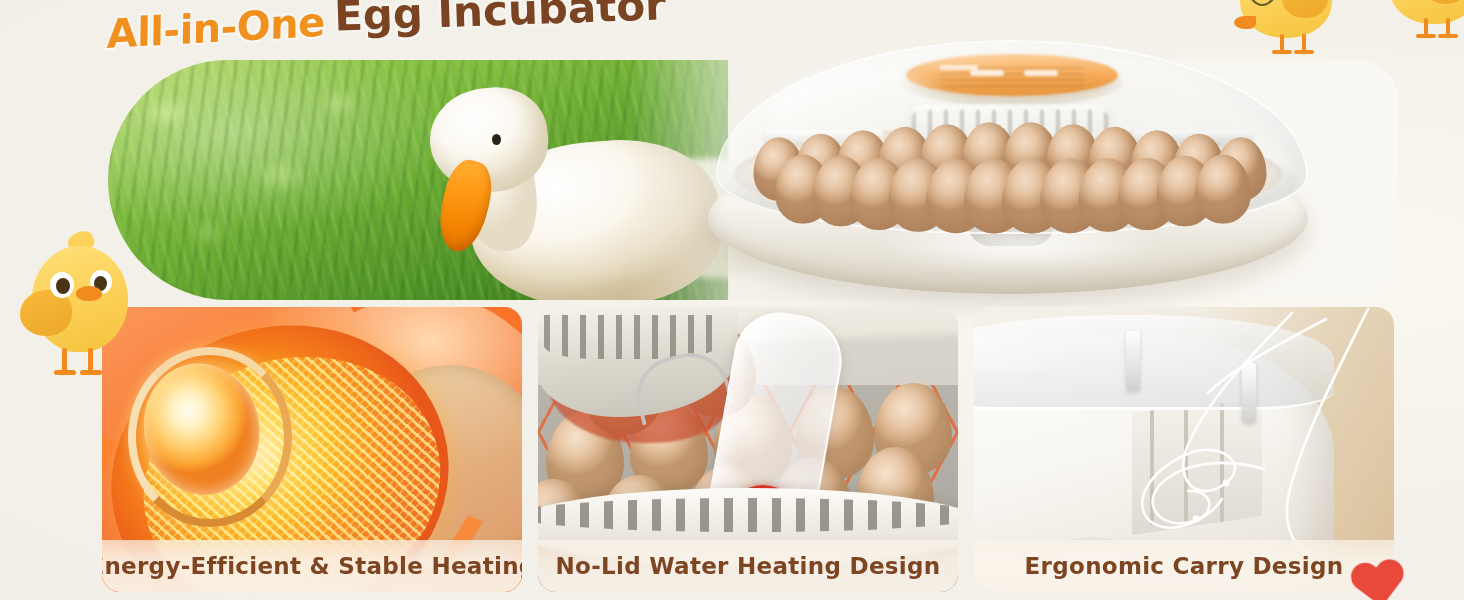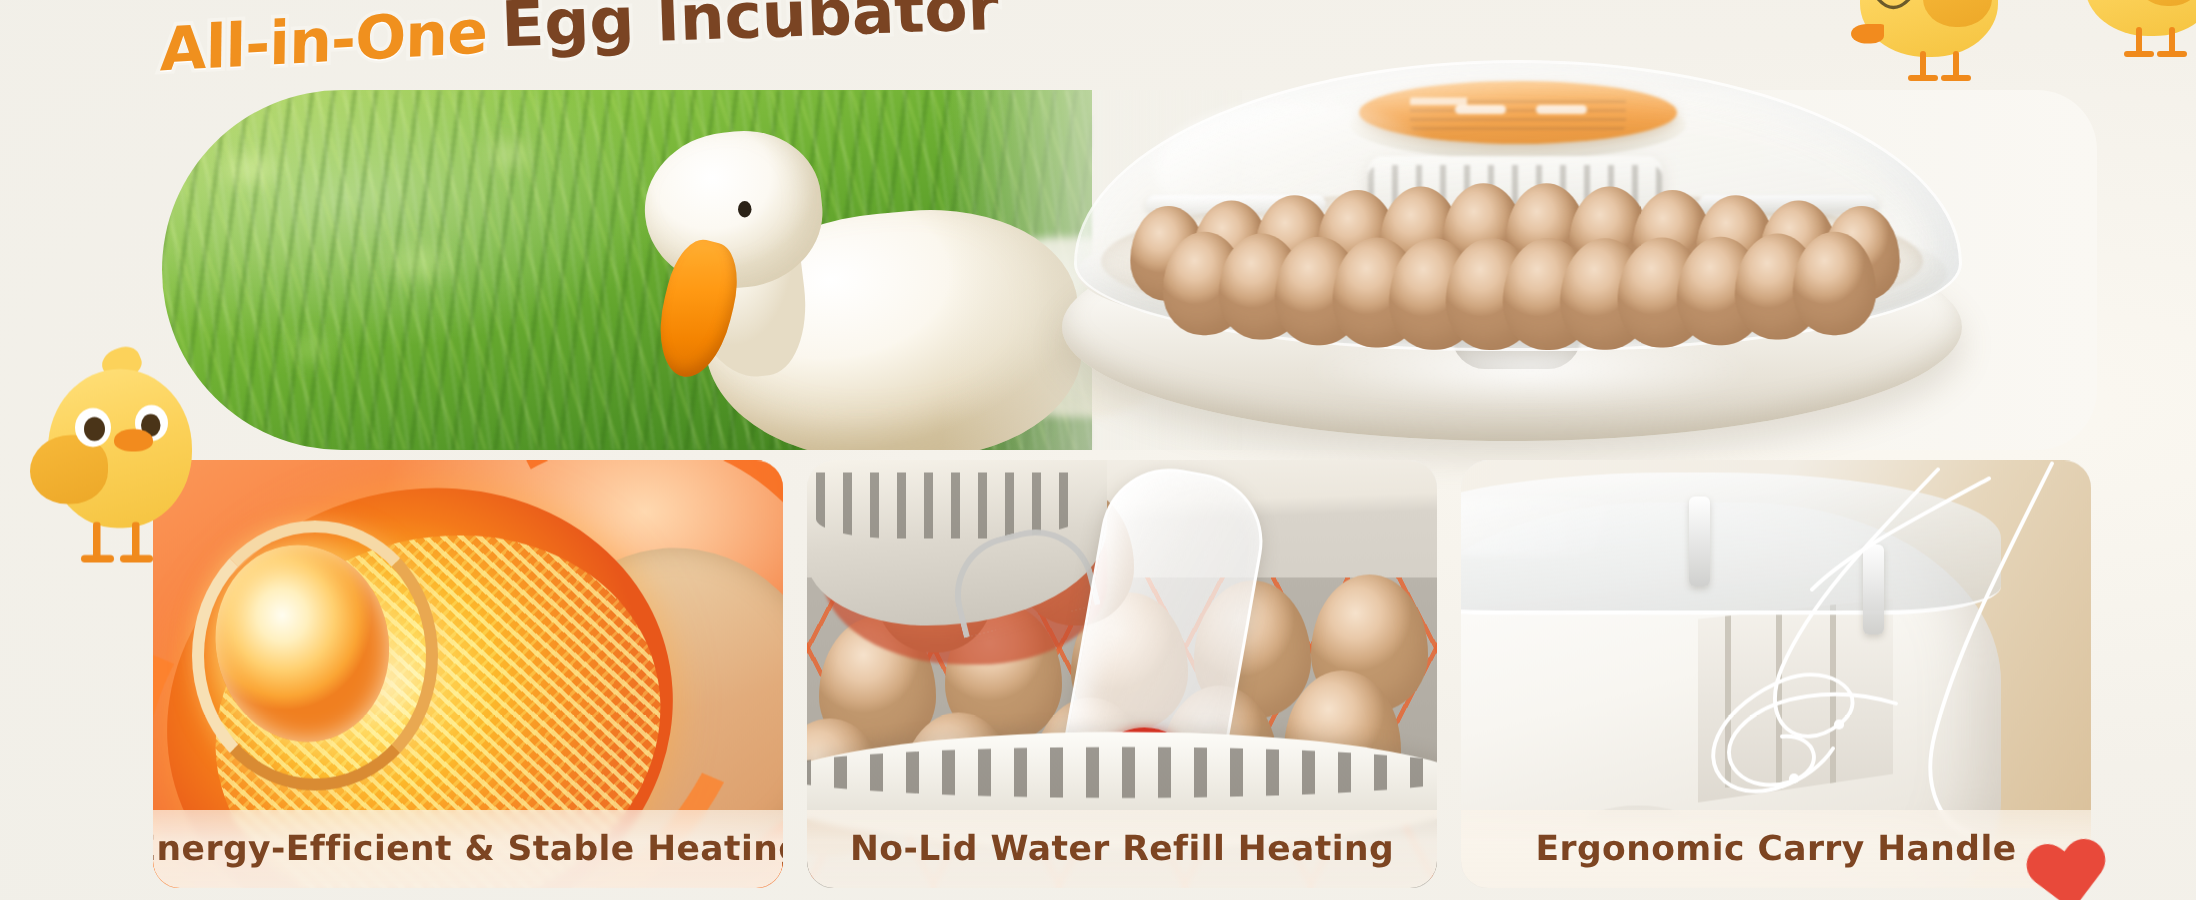--- a/index.html
+++ b/index.html
@@ -571,21 +571,21 @@
         <div class="p2-nozzle"></div>
         <div class="p2-target"></div>
         <div class="p2-x1"></div>
         <div class="p2-x2"></div>
 
         <div class="p2-rim">
           <div class="p2-rim-teeth"></div>
         </div>
       </div>
       <div class="panel-caption">
-        <span class="caption-text">No-Lid Water Refill Heating</span>
+        <span class="caption-text">No-Lid Water Heating Design</span>
       </div>
     </div>
 
     <div class="panel">
       <div class="p3-bg">
         <div class="p3-body"></div>
         <div class="p3-handle-wall">
           <div class="p3-rib" style="left:18px;top:6px;height:120px;"></div>
           <div class="p3-rib" style="left:52px;top:3px;height:124px;"></div>
           <div class="p3-rib" style="left:88px;top:0px;height:128px;"></div>
@@ -604,21 +604,21 @@
             <path d="M352 12 C 300 40, 258 62, 234 86"></path>
             <path d="M290 162 C 250 150, 206 156, 186 178 C 166 200, 190 224, 220 214 C 244 206, 238 182, 214 184"></path>
           </g>
           <g fill="#ffffff">
             <circle cx="252" cy="176" r="3.4"></circle>
             <circle cx="222" cy="212" r="3.4"></circle>
           </g>
         </svg>
       </div>
       <div class="panel-caption">
-        <span class="caption-text">Ergonomic Carry Handle</span>
+        <span class="caption-text">Ergonomic Carry Design</span>
       </div>
     </div>
   </div>
 
   <div class="chick" id="chick-left">
     <div class="ch-tuft" style="left:46px;top:0px;width:26px;height:20px;transform:rotate(-22deg);"></div>
     <div class="ch-body" style="left:10px;top:14px;width:96px;height:106px;"></div>
     <div class="ch-wing" style="left:-2px;top:58px;width:52px;height:46px;"></div>
     <div class="ch-eye" style="left:28px;top:40px;width:24px;height:26px;"></div>
     <div class="ch-eye" style="left:68px;top:38px;width:22px;height:24px;"></div>

